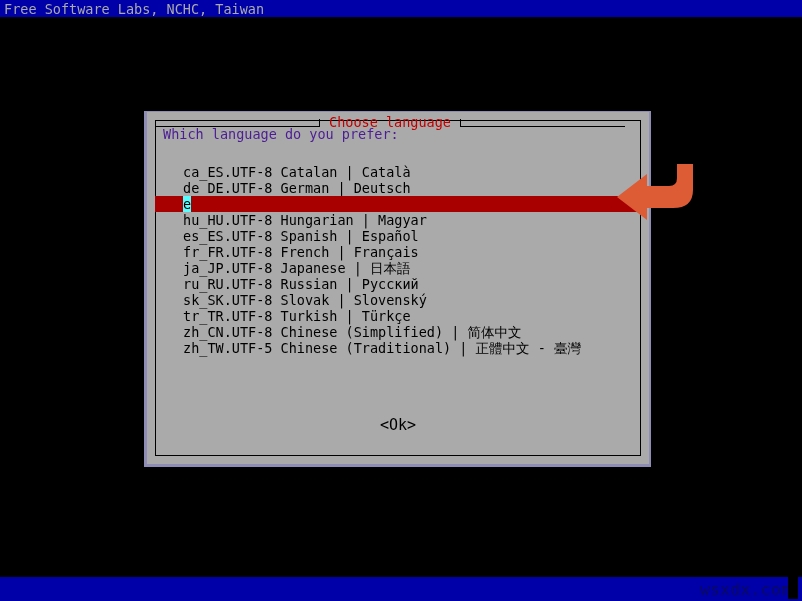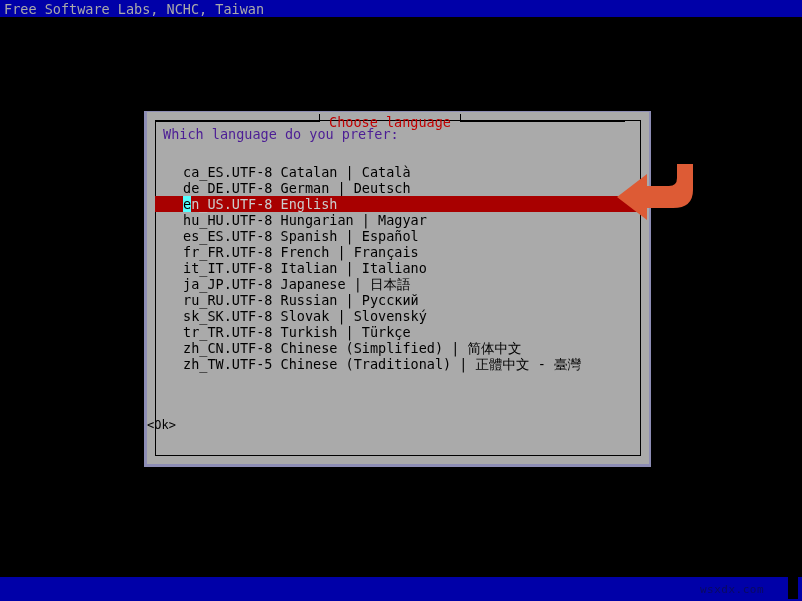--- a/index.html
+++ b/index.html
@@ -89,20 +89,21 @@
   }
 
   
   #titlebar {
     position: absolute;
     left: 8px;
     top: 2px;
     right: 24px;
     height: 16px;
     display: flex;
+    align-items: center;
   }
   .title-rule {
     flex: 1 1 auto;
     height: 7px;
     border-bottom: 1px solid #000000;
     border-right: 1px solid #000000;
     margin-bottom: -1px;
   }
   .title-rule.right {
     border-right: none;
@@ -157,42 +158,43 @@
     background: #55ffff;
     color: #000000;
   }
 
   
   #ok-button {
     position: absolute;
     left: 0;
     right: 0;
     top: 305px;
-    white-space: pre;
-    color: #000000;
-    font-size: 12px;
+    text-align: center;
+    white-space: pre;
+    color: #000000;
+    font-size: 15px;
     line-height: 16px;
   }
 
   
   #annotation-arrow {
     position: absolute;
     left: 617px;
     top: 164px;
     width: 76px;
     height: 56px;
     pointer-events: none;
   }
 
   
   #watermark {
     position: absolute;
     left: 700px;
     top: 583px;
-    font-size: 11px;
+    font-size: 16px;
     line-height: 13px;
     color: #0a0a5e;
     white-space: pre;
     letter-spacing: .5px;
   }
   #text-cursor {
     position: absolute;
     left: 788px;
     top: 577px;
     width: 10px;
@@ -221,25 +223,24 @@
       <span class="title-rule"></span>
       <span id="dialog-title">Choose language</span>
       <span class="title-rule right"></span>
     </div>
 
     <div id="prompt">Which language do you prefer:</div>
 
     <div id="lang-list">
         <div class="lang-row"><span>ca_ES.UTF-8 Catalan | Català</span></div>
         <div class="lang-row"><span>de_DE.UTF-8 German | Deutsch</span></div>
-        <div class="lang-row selected"><span class="sel-indent"></span><span class="cursor-char">e</span><span>n_US.UTF-8 English</span></div>
+        <div class="lang-row selected"><span class="sel-indent"></span><span class="cursor-char">e</span></div>
         <div class="lang-row"><span>hu_HU.UTF-8 Hungarian | Magyar</span></div>
         <div class="lang-row"><span>es_ES.UTF-8 Spanish | Español</span></div>
         <div class="lang-row"><span>fr_FR.UTF-8 French | Français</span></div>
-        <div class="lang-row"><span>it_IT.UTF-8 Italian | Italiano</span></div>
         <div class="lang-row"><span>ja_JP.UTF-8 Japanese | 日本語</span></div>
         <div class="lang-row"><span>ru_RU.UTF-8 Russian | Русский</span></div>
         <div class="lang-row"><span>sk_SK.UTF-8 Slovak | Slovenský</span></div>
         <div class="lang-row"><span>tr_TR.UTF-8 Turkish | Türkçe</span></div>
         <div class="lang-row"><span>zh_CN.UTF-8 Chinese (Simplified) | 简体中文</span></div>
         <div class="lang-row"><span>zh_TW.UTF-5 Chinese (Traditional) | 正體中文 - 臺灣</span></div>
       </div>
 
     <div id="ok-button">&lt;Ok&gt;</div>
 

